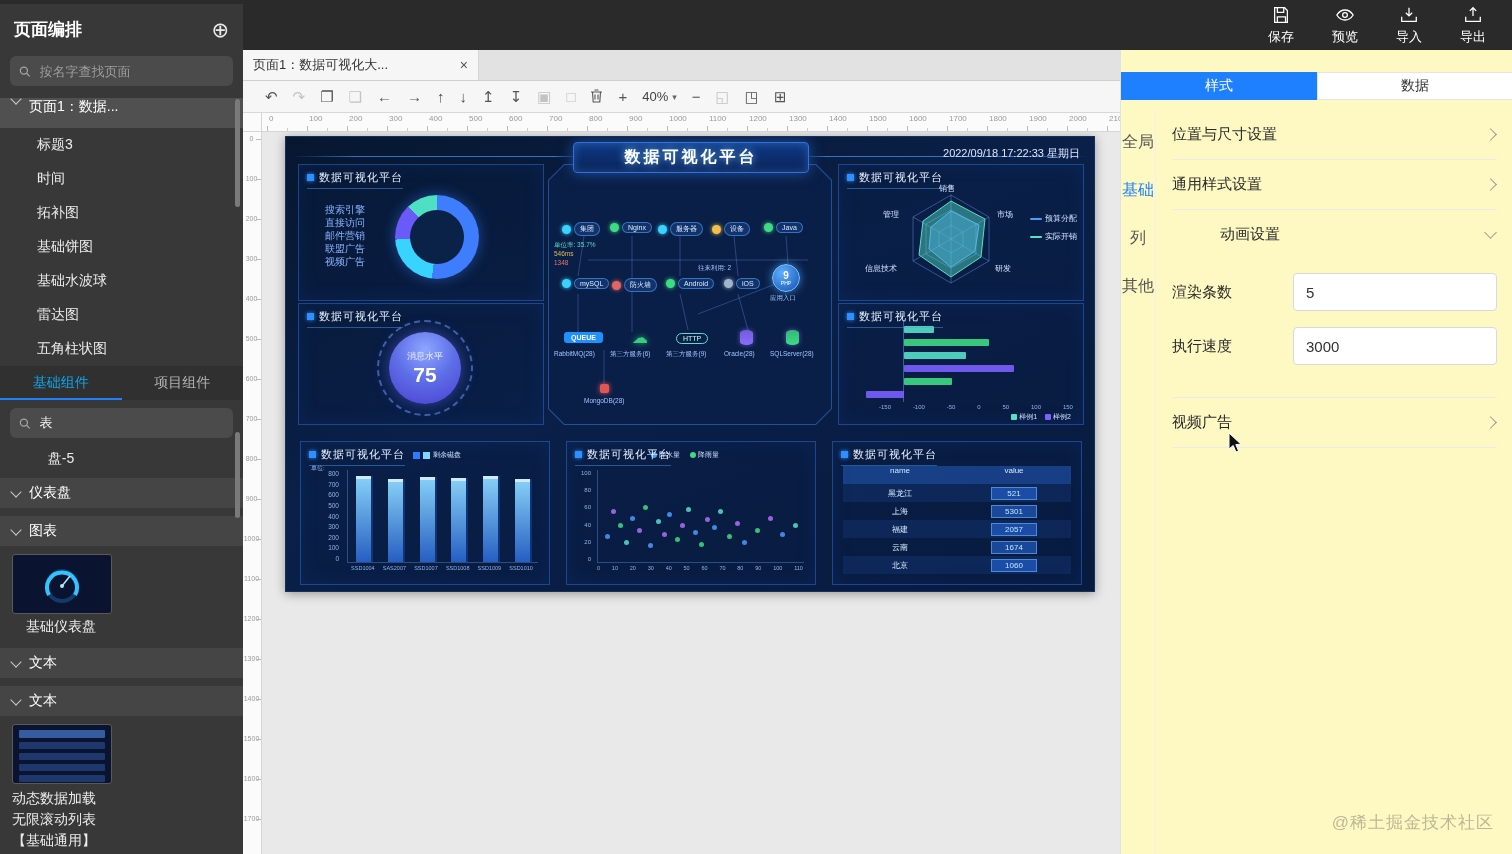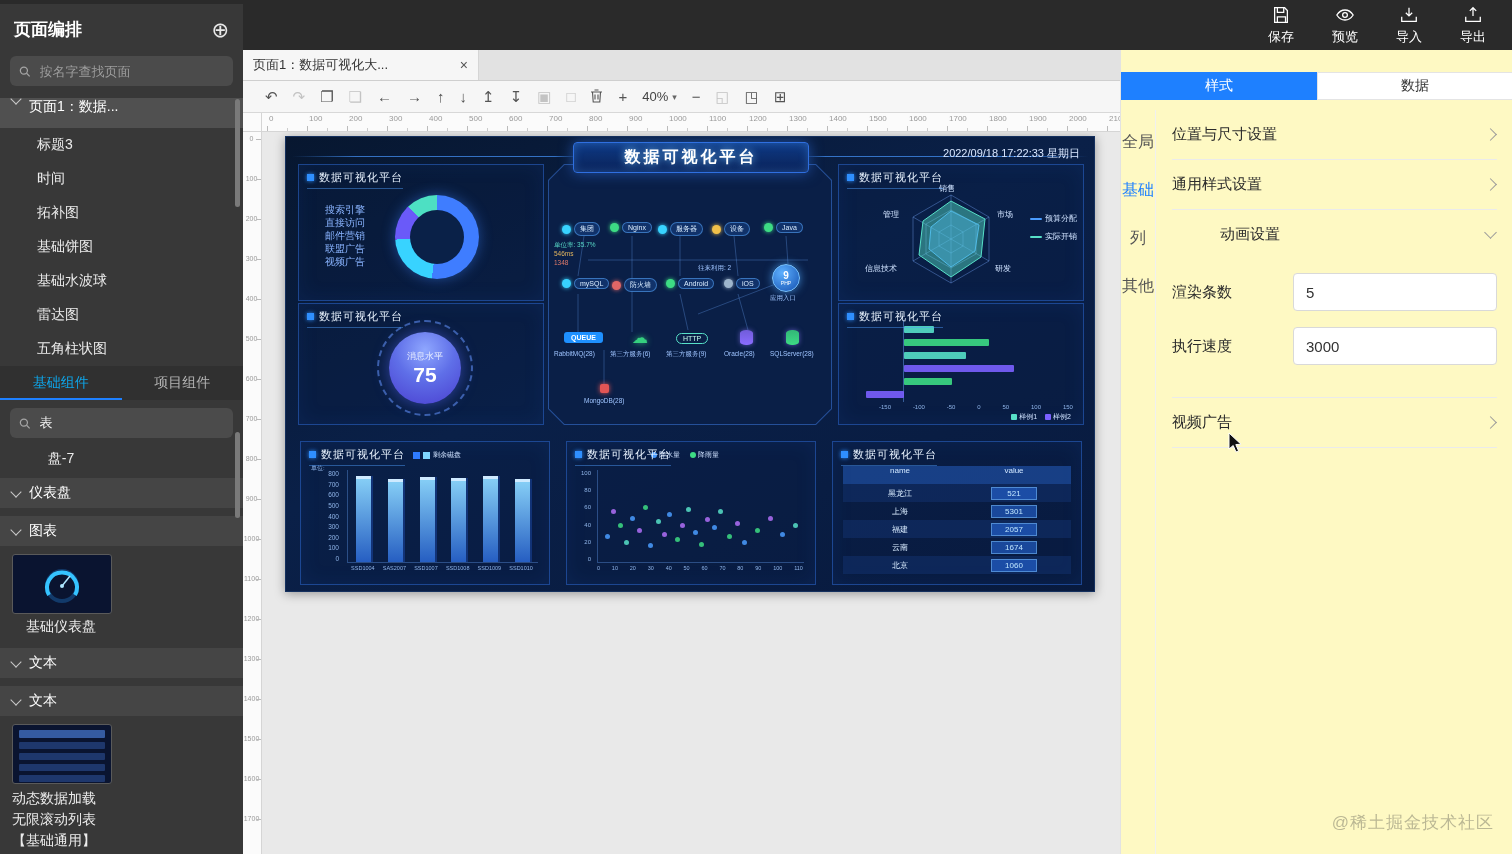--- a/index.html
+++ b/index.html
@@ -235,21 +235,21 @@
       <span class="comp-tab">项目组件</span>
     </div>
     <div class="search-box second">
       <svg width="13" height="13" viewBox="0 0 13 13">
           <circle cx="5.5" cy="5.5" r="4" stroke="#a5a5a5" fill="none" stroke-width="1.4"></circle>
           <path d="M8.5 8.5L12 12" stroke="#a5a5a5" stroke-width="1.4"></path>
         </svg>
       <input class="search-input" value="表" style="">
     </div>
     <div class="comp-body">
-      <div class="partial-label">盘-7</div>
+      <div class="partial-label">盘-5</div>
       <div class="sec-header">
         <span class="chev"></span>
         <span>仪表盘</span>
       </div>
       <div class="sec-header">
         <span class="chev"></span>
         <span>图表</span>
       </div>
       <div class="thumb">
         <svg width="98" height="58" viewBox="0 0 98 58">

